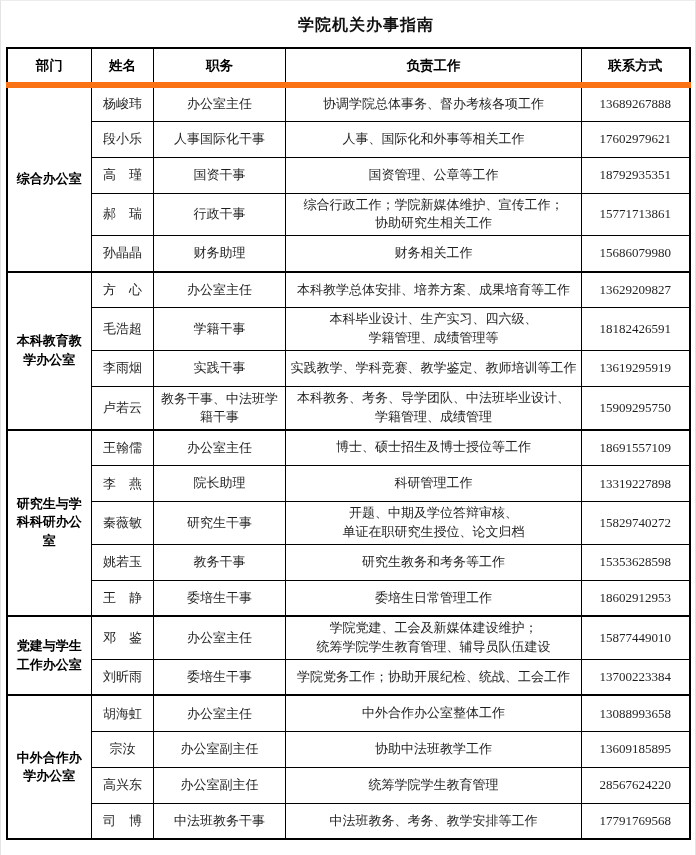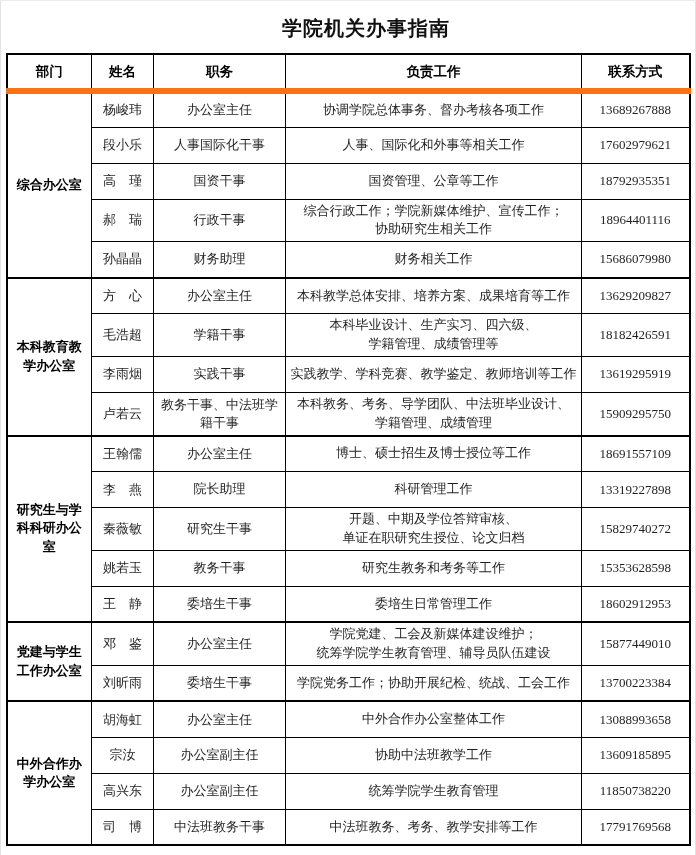--- a/index.html
+++ b/index.html
@@ -15,21 +15,21 @@
     background: #ffffff;
     box-sizing: border-box;
     border-left: 1px solid #e3e3e3;
     border-right: 1px solid #e3e3e3;
     border-top: 1px solid #ececec;
     overflow: hidden;
   }
   .title {
     text-align: center;
     font-weight: bold;
-    font-size: 20px;
+    font-size: 16px;
     color: #111;
     padding: 14px 0 11px 0;
     letter-spacing: 1px;
     margin-left: 36px;
   }
   table.staff {
     border-collapse: collapse;
     table-layout: fixed;
     width: 683px;
     margin: 0 auto;
@@ -114,21 +114,21 @@
           <td class="name">高　瑾</td>
           <td class="pos">国资干事</td>
           <td class="duty">国资管理、公章等工作</td>
           <td class="phone">18792935351</td>
         </tr>
         <tr>
           <td class="name">郝　瑞</td>
           <td class="pos">行政干事</td>
           <td class="duty">综合行政工作；学院新媒体维护、宣传工作；
 协助研究生相关工作</td>
-          <td class="phone">18964401116</td>
+          <td class="phone">15771713861</td>
         </tr>
         <tr>
           <td class="name">孙晶晶</td>
           <td class="pos">财务助理</td>
           <td class="duty">财务相关工作</td>
           <td class="phone">15686079980</td>
         </tr>
         <tr class="section-start">
           <td class="dept" rowspan="4">本科教育教学办公室</td>
           <td class="name">方　心</td>
@@ -212,21 +212,21 @@
         <tr>
           <td class="name">宗汝</td>
           <td class="pos">办公室副主任</td>
           <td class="duty">协助中法班教学工作</td>
           <td class="phone">13609185895</td>
         </tr>
         <tr>
           <td class="name">高兴东</td>
           <td class="pos">办公室副主任</td>
           <td class="duty">统筹学院学生教育管理</td>
-          <td class="phone">11850738220</td>
+          <td class="phone">28567624220</td>
         </tr>
         <tr>
           <td class="name">司　博</td>
           <td class="pos">中法班教务干事</td>
           <td class="duty">中法班教务、考务、教学安排等工作</td>
           <td class="phone">17791769568</td>
         </tr>
       </tbody>
   </table>
 </div>

